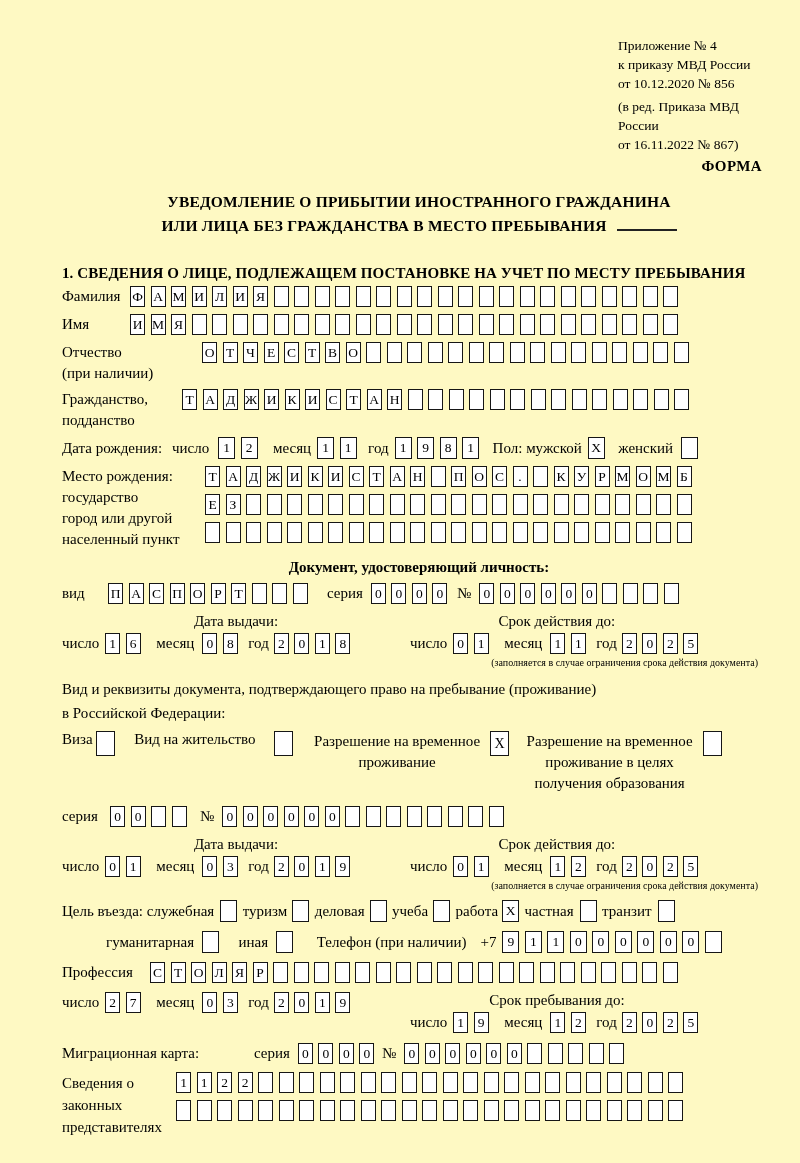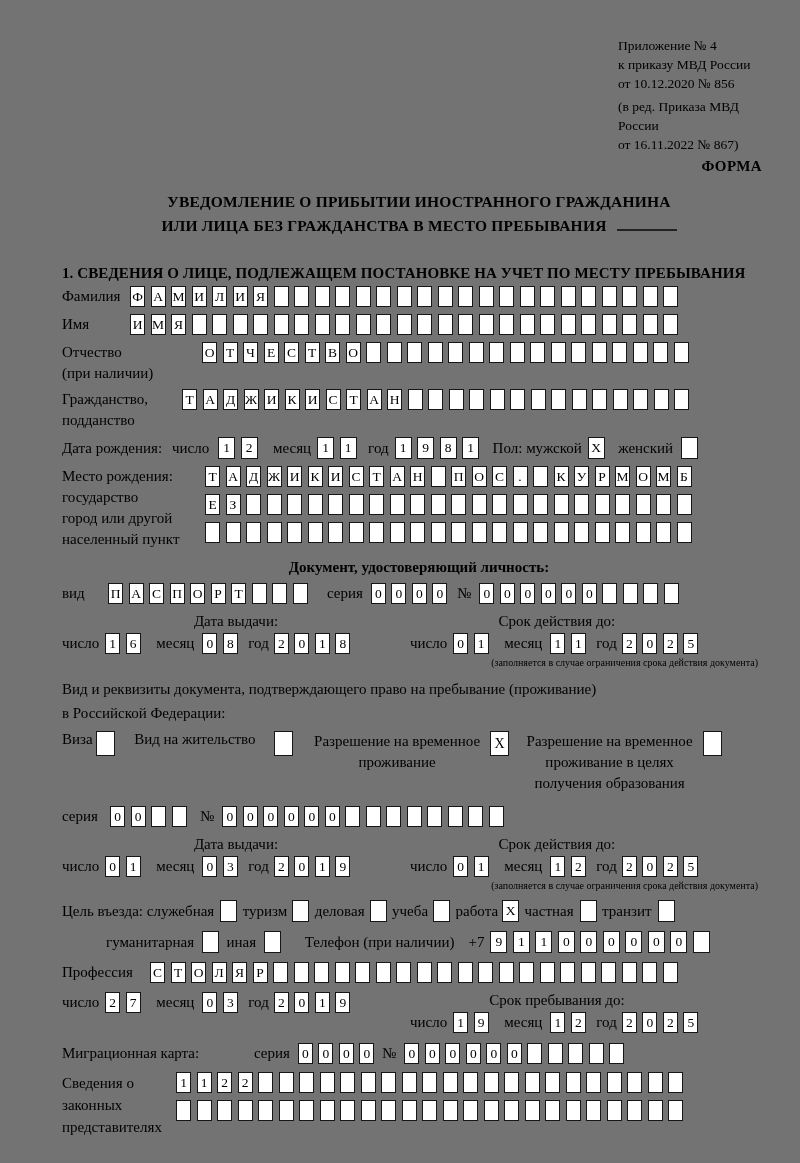--- a/index.html
+++ b/index.html
@@ -1,18 +1,18 @@
 <!DOCTYPE html>
 <html><head>
 <meta charset="utf-8">
 <style>
   * { box-sizing: border-box; margin: 0; padding: 0; }
   html,body { background: #ffffff; }
   body { font-family: "Liberation Serif", "DejaVu Serif", serif; color: #000; }
-  .page { width: 800px; height: 1163px; background: #737373; position: relative; overflow: hidden;
+  .page { width: 800px; height: 1163px; background: #fef9c3; position: relative; overflow: hidden;
           padding: 36px 24px 16px 62px; }
   .ref { margin-left: 556px; font-size: 13.5px; line-height: 19px; }
   .ref .sub { margin-top: 4px; }
   .forma { text-align: right; padding-right: 14px; font-weight: bold; font-size: 15px; margin-top: 4px; letter-spacing: .4px; }
   .title { text-align: center; font-weight: bold; font-size: 15.5px; line-height: 24px; margin-top: 15px; letter-spacing: .2px; }
   .uline { display: inline-block; width: 60px; border-bottom: 2px solid #222; margin-left: 10px; vertical-align: baseline; }
   .sec { font-weight: bold; font-size: 15px; margin-top: 27px; letter-spacing: .1px; white-space: nowrap; }
   .row { display: flex; align-items: center; margin-top: 7px; white-space: nowrap; }
   .row.top { align-items: flex-start; }
   .lbl { font-size: 15px; flex: none; }
@@ -529,21 +529,21 @@
     <span class="cells" style="margin-left:7px">
         <span class="cell"></span>
       </span>
   </div>
 
   <div class="row cbs" style="margin-left:44px;margin-top:9px">
     <span class="lbl">гуманитарная</span>
     <span class="cells" style="margin-left:8px">
         <span class="cell"></span>
       </span>
-    <span class="lbl" style="margin-left:2px">иная</span>
+    <span class="lbl" style="margin-left:14px">иная</span>
     <span class="cells" style="margin-left:8px">
         <span class="cell"></span>
       </span>
     <span class="lbl" style="margin-left:18px">Телефон (при наличии)</span>
     <span class="lbl" style="margin:0 6px 0 14px">+7</span>
     <span class="cells">
         <span class="cell">9</span>
         <span class="cell">1</span>
         <span class="cell">1</span>
         <span class="cell">0</span>

